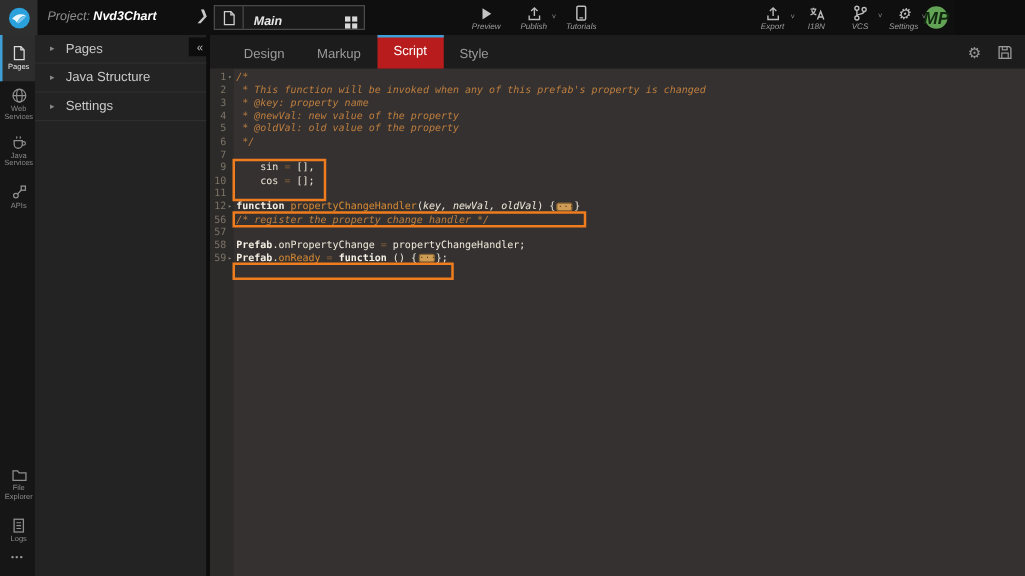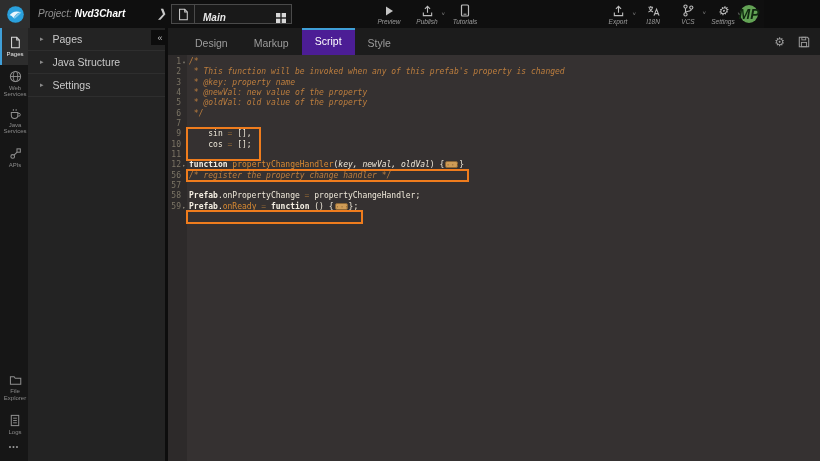--- a/index.html
+++ b/index.html
@@ -39,21 +39,21 @@
   .panel { position:absolute; left:28px; top:28px; width:137px; bottom:0; background:#232323; }
   .collapse-btn { position:absolute; top:2px; right:-4px; width:18px; height:15px; background:#0d0d0d; color:#bdbdbd; font-size:9px; text-align:center; line-height:14px; cursor:pointer; border:none; }
   .prow { height:23px; display:flex; align-items:center; padding-left:12px; border-bottom:1px solid #2e2e2e; cursor:pointer; }
   .prow .pcaret { color:#8a8a8a; font-size:7px; margin-right:9px; }
   .prow .plbl2 { color:#c9c9c9; font-size:10.5px; }
 
   
   .editor { position:absolute; left:168px; top:28px; right:0; bottom:0; background:#353131; }
   .tabbar { position:absolute; left:0; top:0; right:0; height:27px; background:#1c1c1c; display:flex; padding-left:14px; }
   .tab { height:27px; line-height:26px; padding:0 13px; font-size:10.5px; color:#9b9b9b; cursor:pointer; border-top:2px solid transparent; }
-  .tab.active { background:#4c1d95; color:#fff; border-top:2px solid #3f9fd8; line-height:22px; }
+  .tab.active { background:#b91c1c; color:#fff; border-top:2px solid #3f9fd8; line-height:22px; }
   .tabbar-icons { position:absolute; right:10px; top:0; height:27px; display:flex; align-items:center; gap:13px; }
   .tabbar-icons .tbi { color:#9a9a9a; font-size:12px; cursor:pointer; line-height:1; }
 
   .codewrap { position:absolute; left:0; top:27px; right:0; bottom:0; background:#353131; overflow:hidden; }
   .gutter-bg { position:absolute; left:0; top:0; width:19px; bottom:0; background:#2d2a2a; }
   .codelines { position:absolute; left:0; top:2px; right:0; font-family:"DejaVu Sans Mono", monospace; font-size:8px; }
   .cl { height:10.35px; line-height:10.35px; white-space:pre; }
   .ln { display:inline-block; width:13px; text-align:right; color:#7c7566; vertical-align:top; }
   .fm { display:inline-block; width:6px; text-align:center; color:#8f8a7c; font-size:5px; vertical-align:top; }
   .ct { display:inline-block; padding-left:2px; vertical-align:top; }

